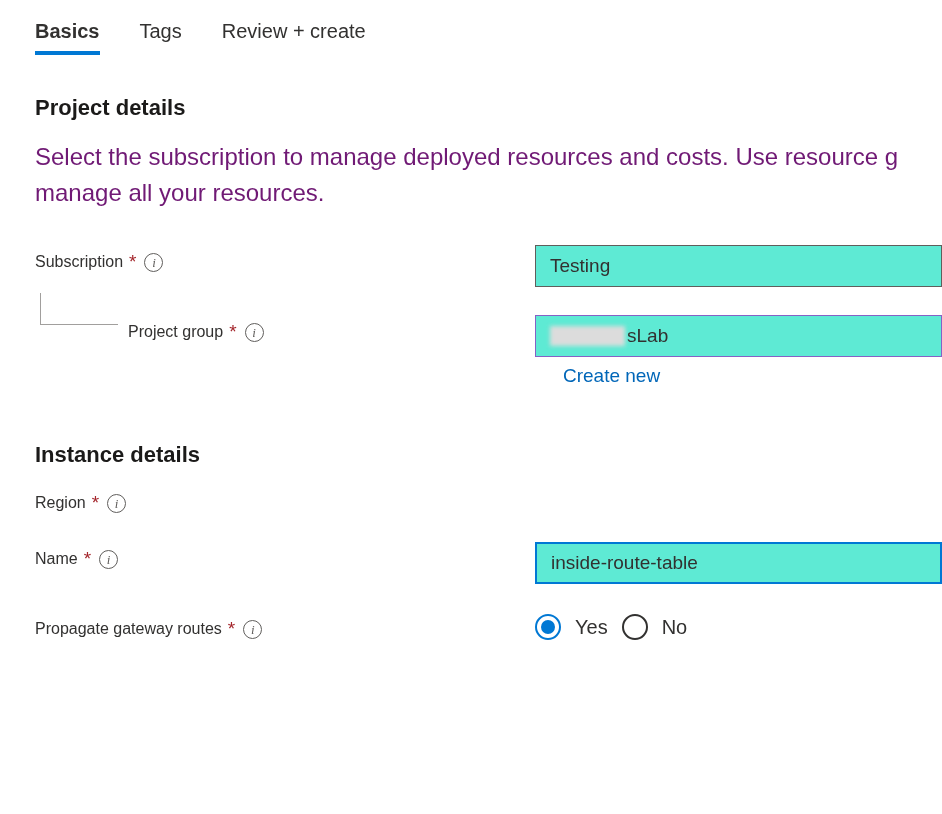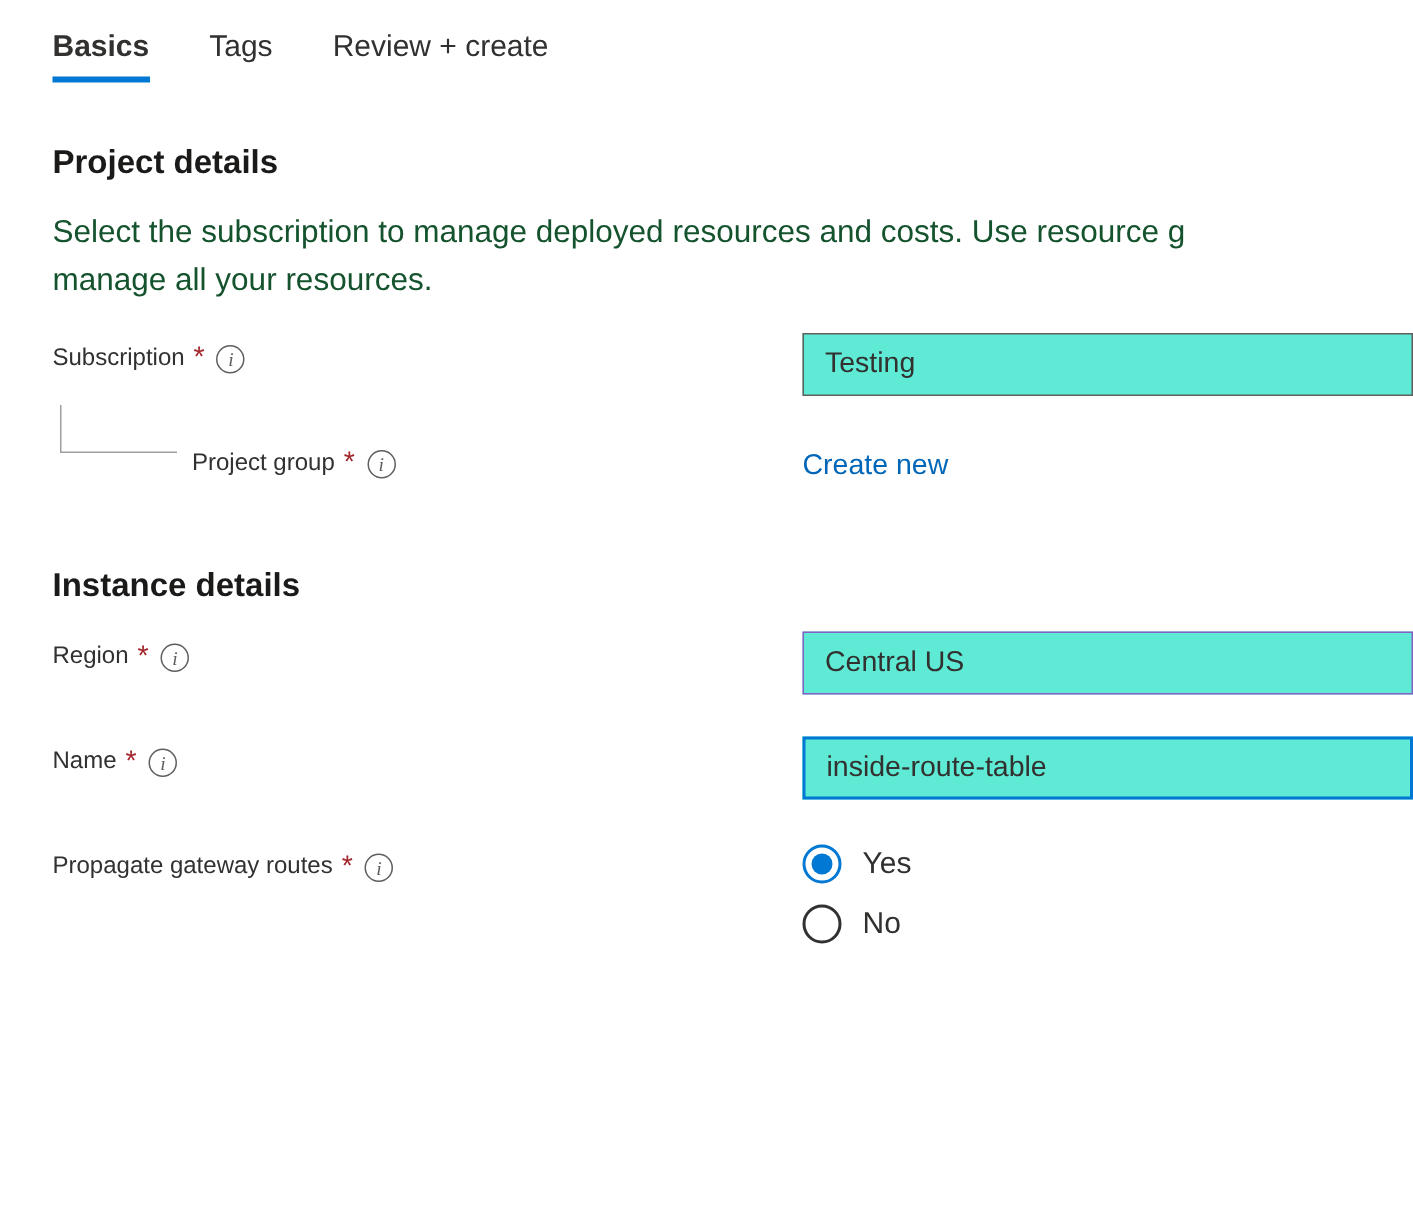--- a/index.html
+++ b/index.html
@@ -31,24 +31,24 @@
       font-weight: 600;
       border-bottom: 4px solid #0078d4;
     }
     .section-title {
       font-weight: 700;
       font-size: 22px;
       margin-bottom: 18px;
       color: #1b1a19;
     }
     .description {
-      color: #14532d;
-      font-size: 21px;
+      color: #701a75;
+      font-size: 24px;
       line-height: 1.5;
-      margin-bottom: 20px;
+      margin-bottom: 34px;
       white-space: nowrap;
     }
     .form-row {
       display: flex;
       align-items: flex-start;
       margin-bottom: 28px;
     }
     .form-label-col {
       width: 500px;
       display: flex;
@@ -110,20 +110,21 @@
       filter: blur(2px);
       margin-right: 2px;
       vertical-align: middle;
     }
     .create-new-link {
       color: #0066b8;
       font-size: 19px;
       margin-top: 8px;
       cursor: pointer;
       display: inline-block;
+      margin-left: 28px;
     }
     .nested-row {
       display: flex;
       align-items: flex-start;
       margin-bottom: 12px;
     }
     .nest-indicator {
       width: 78px;
       height: 32px;
       border-left: 1px solid #a19f9d;
@@ -140,21 +141,21 @@
     .nested-label-col {
       width: 500px;
       display: flex;
       align-items: flex-start;
     }
     .section-gap {
       margin-top: 55px;
     }
     .radio-group {
       display: flex;
-      flex-direction: column;
+      flex-direction: row;
       gap: 14px;
       padding-top: 2px;
     }
     .radio-option {
       display: flex;
       align-items: center;
       gap: 14px;
       cursor: pointer;
     }
     .radio-circle {
@@ -213,36 +214,35 @@
 <div class="nested-row">
   <div class="nested-label-col">
     <div class="nest-indicator"></div>
     <div class="nested-label-wrap">
       <span class="form-label">Project group</span>
       <span class="required">*</span>
       <span class="info-icon">i</span>
     </div>
   </div>
   <div class="form-input-col">
+    <div class="select-box purple">
+      <span class="redacted"></span>
+        <span>sLab</span>
+    </div>
     <div class="create-new-link">Create new</div>
   </div>
 </div>
 
 <div class="section-title section-gap">Instance details</div>
 
 <div class="form-row">
   <div class="form-label-col">
     <span class="form-label">Region</span>
     <span class="required">*</span>
     <span class="info-icon">i</span>
-  </div>
-  <div class="form-input-col">
-    <div class="select-box purple">
-      <span>Central US</span>
-    </div>
   </div>
 </div>
 
 <div class="form-row">
   <div class="form-label-col">
     <span class="form-label">Name</span>
     <span class="required">*</span>
     <span class="info-icon">i</span>
   </div>
   <div class="form-input-col">

